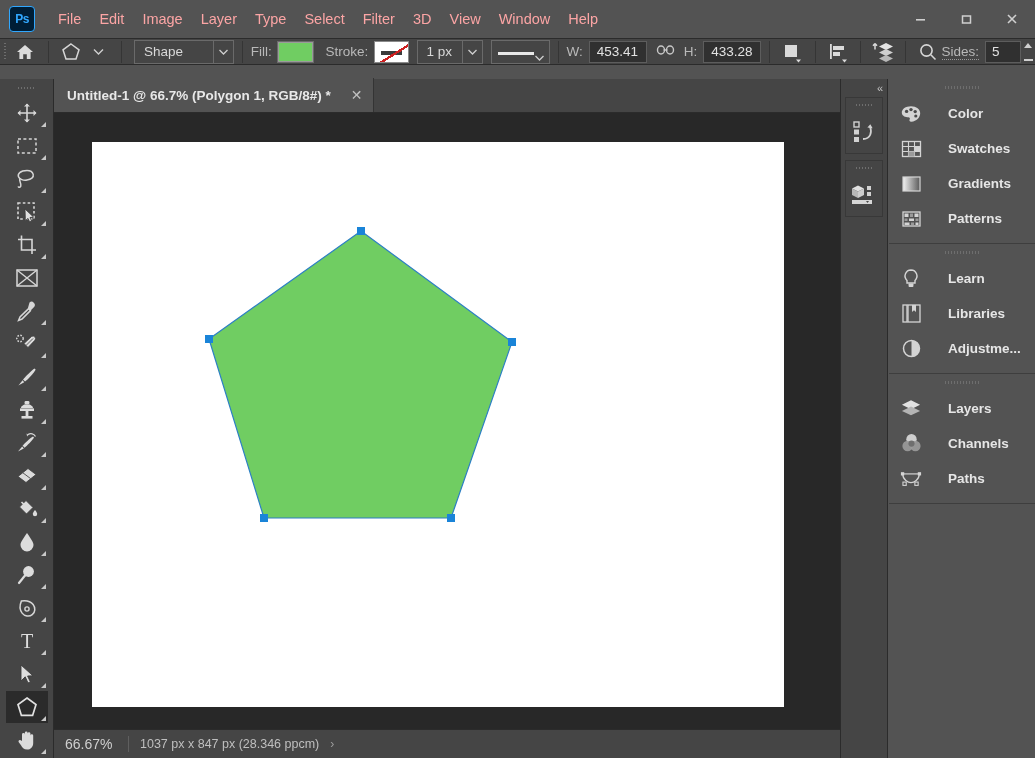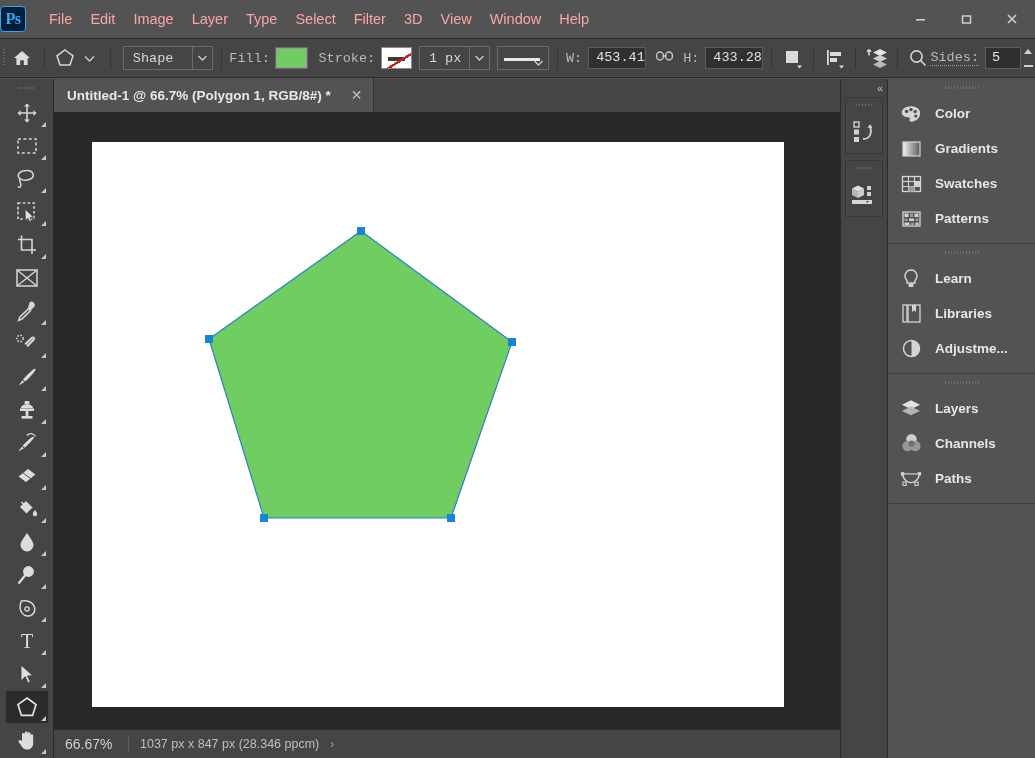--- a/index.html
+++ b/index.html
@@ -17,53 +17,52 @@
   }
 
   
   #menubar {
     position: absolute; left: 0; top: 0;
     width: 1035px; height: 38px;
     background: #535353;
     display: flex; align-items: center;
   }
   .ps-logo {
-    width: 26px; height: 26px; margin-left: 0;
+    width: 26px; height: 26px; margin-left: 9px;
     background: #001e36;
     border: 1px solid #31a8ff;
     border-radius: 4px;
     color: #31a8ff;
-    font-size: 16px; font-weight: bold;
+    font-size: 12px; font-weight: bold;
     display: flex; align-items: center; justify-content: center;
     letter-spacing: -0.5px;
-    font-family: Liberation Serif, serif;
   }
   .menu-items { display: flex; align-items: center; margin-left: 14px; }
   .menu-item {
     color: #fca5a5; font-size: 14.5px;
     padding: 5px 9px; cursor: default; white-space: nowrap;
   }
   .win-controls {
     position: absolute; right: 0; top: 0;
     display: flex; height: 38px; align-items: center;
   }
   .win-btn {
     width: 46px; height: 38px;
     display: flex; align-items: center; justify-content: center;
     color: #cfcfcf; font-size: 13px;
   }
 
   
   #optionsbar {
     position: absolute; left: 0; top: 38px;
-    width: 1035px; height: 40px;
+    width: 1035px; height: 27px;
     background: #454545;
     border-top: 1px solid #2b2b2b;
     border-bottom: 1px solid #2b2b2b;
-    display: flex; align-items: center; font-family: Liberation Mono, monospace;
+    display: flex; align-items: center;
   }
   .grip {
     width: 10px; height: 40px; display:flex; align-items:center; justify-content:center;
   }
   .grip i {
     display:block; width:2px; height:18px;
     background: repeating-linear-gradient(to bottom, #6e6e6e 0 1px, transparent 1px 3px);
   }
   .ob-sep { width: 1px; height: 22px; background: #353535; margin: 0 8px; }
   .ob-home {
@@ -237,21 +236,21 @@
     width: 146px; height: 679px;
     background: #535353;
   }
   .rd-grip { height: 17px; display:flex;align-items:center;justify-content:center;}
   .rd-grip i {
     width: 34px; height: 3px;
     background: repeating-linear-gradient(to right, #6e6e6e 0 1px, transparent 1px 3px);
   }
   .rd-group { border-bottom: 1px solid #3e3e3e; padding-bottom: 7px; }
   .rd-item {
-    height: 35px; display:flex; align-items:center; gap: 13px;
+    height: 35px; display:flex; align-items:center; gap: 26px;
     padding-left: 11px;
   }
   .rd-item .ricon {
     width: 22px; height: 22px; display:flex;align-items:center;justify-content:center;
     color:#d4d4d4;
   }
   .rd-item .rlabel {
     color: #e6e6e6; font-size: 13.5px; font-weight: bold; white-space:nowrap;
   }
 </style>
@@ -676,42 +675,42 @@
             <circle cx="15.2" cy="7.6" r="1.7" fill="#4b4b4b"></circle>
             <circle cx="15.8" cy="12" r="1.6" fill="#4b4b4b"></circle>
           </svg>
         </span>
         <span class="rlabel">Color</span>
       </div>
 
       <div class="rd-item">
         <span class="ricon">
           <svg width="21" height="20" viewBox="0 0 21 20">
+            <rect x="1.5" y="2.5" width="18" height="15" fill="none" stroke="#d4d4d4" stroke-width="1.3"></rect>
+            <path d="M7.5 2.5 v15 M13.5 2.5 v15 M1.5 7.5 h18 M1.5 12.5 h18" stroke="#d4d4d4" stroke-width="1.1"></path>
+            <rect x="13.5" y="7.5" width="6" height="5" fill="#d4d4d4"></rect>
+            <rect x="7.5" y="12.5" width="6" height="5" fill="#9a9a9a"></rect>
+          </svg>
+        </span>
+        <span class="rlabel">Swatches</span>
+      </div>
+
+      <div class="rd-item">
+        <span class="ricon">
+          <svg width="21" height="20" viewBox="0 0 21 20">
             <defs>
               <linearGradient id="gr1" x1="0" y1="0" x2="1" y2="0">
                 <stop offset="0%" stop-color="#f2f2f2"></stop>
                 <stop offset="100%" stop-color="#595959"></stop>
               </linearGradient>
             </defs>
             <rect x="2" y="3" width="17" height="14" fill="url(#gr1)" stroke="#d4d4d4" stroke-width="1.2"></rect>
           </svg>
         </span>
         <span class="rlabel">Gradients</span>
-      </div>
-
-      <div class="rd-item">
-        <span class="ricon">
-          <svg width="21" height="20" viewBox="0 0 21 20">
-            <rect x="1.5" y="2.5" width="18" height="15" fill="none" stroke="#d4d4d4" stroke-width="1.3"></rect>
-            <path d="M7.5 2.5 v15 M13.5 2.5 v15 M1.5 7.5 h18 M1.5 12.5 h18" stroke="#d4d4d4" stroke-width="1.1"></path>
-            <rect x="13.5" y="7.5" width="6" height="5" fill="#d4d4d4"></rect>
-            <rect x="7.5" y="12.5" width="6" height="5" fill="#9a9a9a"></rect>
-          </svg>
-        </span>
-        <span class="rlabel">Swatches</span>
       </div>
 
       <div class="rd-item">
         <span class="ricon">
           <svg width="21" height="20" viewBox="0 0 21 20">
             <rect x="2" y="3" width="17" height="14" fill="none" stroke="#d4d4d4" stroke-width="1.3"></rect>
             <rect x="3.5" y="4.5" width="4" height="3.5" fill="#d4d4d4"></rect>
             <rect x="9" y="4.5" width="3" height="3.5" fill="#9a9a9a"></rect>
             <rect x="13.5" y="4.5" width="4" height="3.5" fill="#d4d4d4"></rect>
             <rect x="3.5" y="9.5" width="3" height="2.5" fill="#9a9a9a"></rect>

